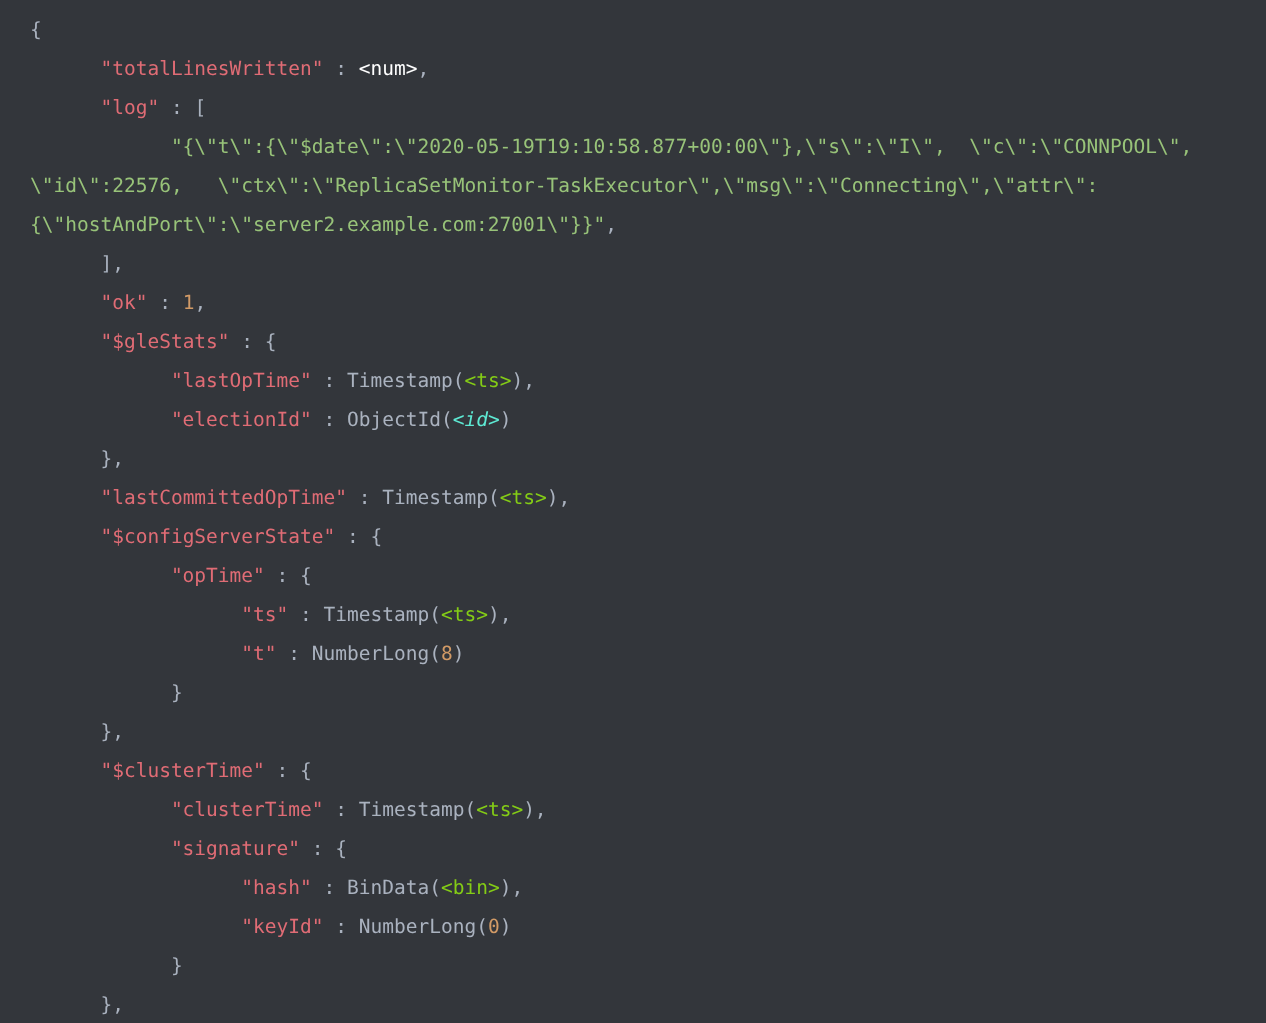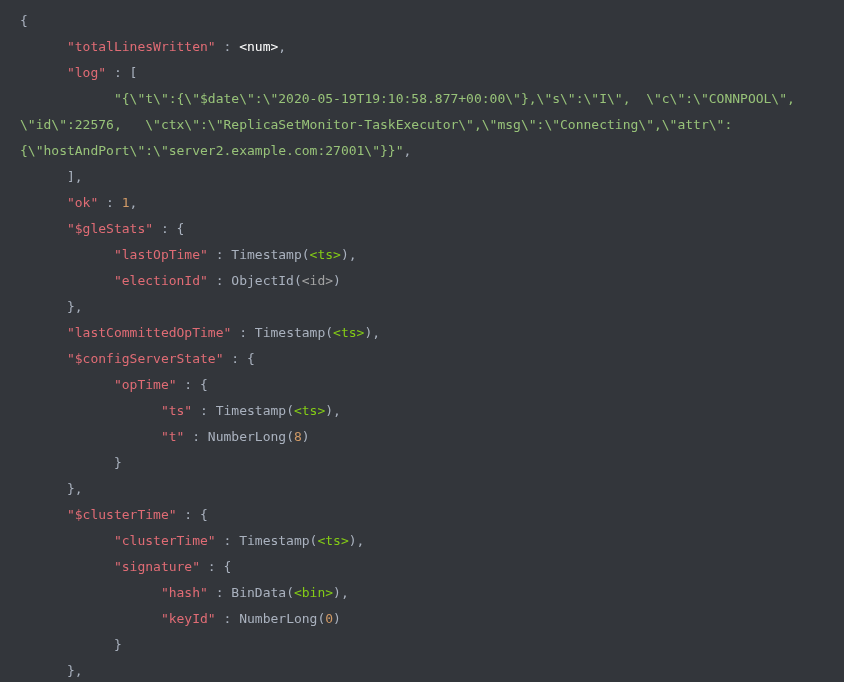--- a/index.html
+++ b/index.html
@@ -18,21 +18,21 @@
       white-space: pre-wrap;
       word-wrap: break-word;
       padding: 8px 20px 8px 20px;
     }
     .punct { color: #aab2bf; }
     .key { color: #e06c75; }
     .string { color: #98c379; }
     .num { color: #d19a66; }
     .func { color: #aab2bf; text-align: center; }
     .paren-num { color: #d19a66; }
-    .id-placeholder { color: #a3a3a3; }
+    .id-placeholder { color: #5eead4; font-style: italic; }
     .ts-placeholder { color: #84cc16; }
     .default { color: #ffffff; }
   </style>
 </head>
 <body>
 
 <pre><span class="punct">{</span>
       <span class="key">"totalLinesWritten"</span><span class="punct"> : </span><span class="default">&lt;num&gt;</span><span class="punct">,</span>
       <span class="key">"log"</span><span class="punct"> : </span><span class="punct">[</span>
             <span class="string">"{\"t\":{\"$date\":\"2020-05-19T19:10:58.877+00:00\"},\"s\":\"I\",  \"c\":\"CONNPOOL\", \"id\":22576,   \"ctx\":\"ReplicaSetMonitor-TaskExecutor\",\"msg\":\"Connecting\",\"attr\":{\"hostAndPort\":\"server2.example.com:27001\"}}"</span><span class="punct">,</span>

